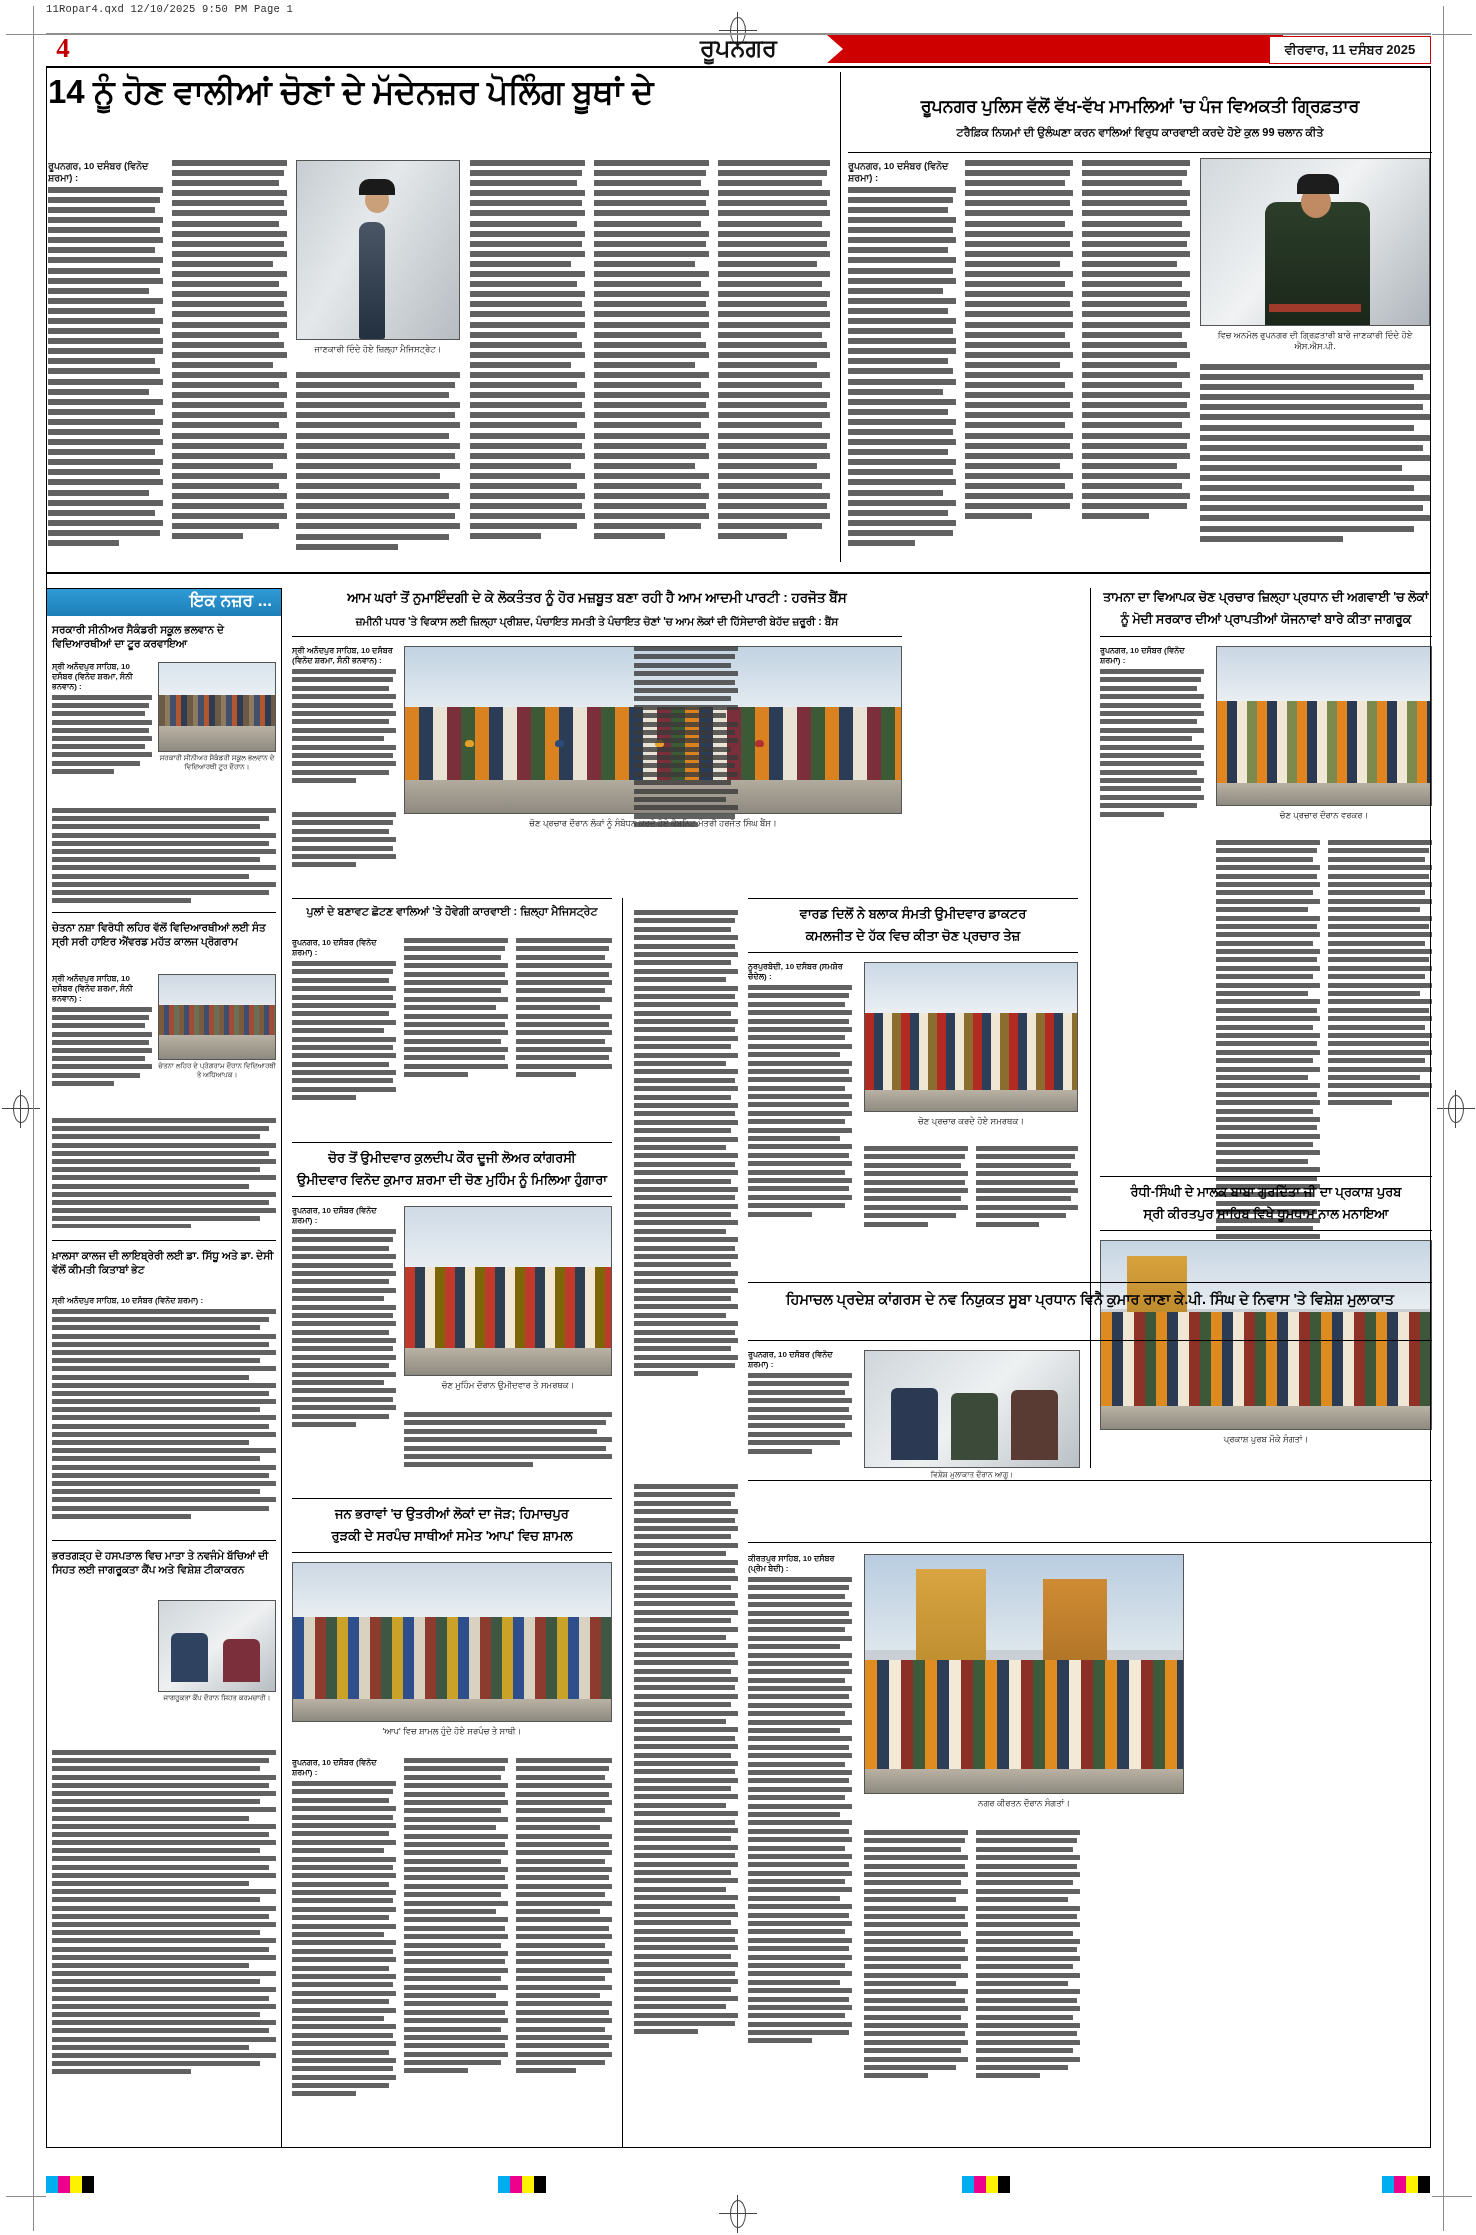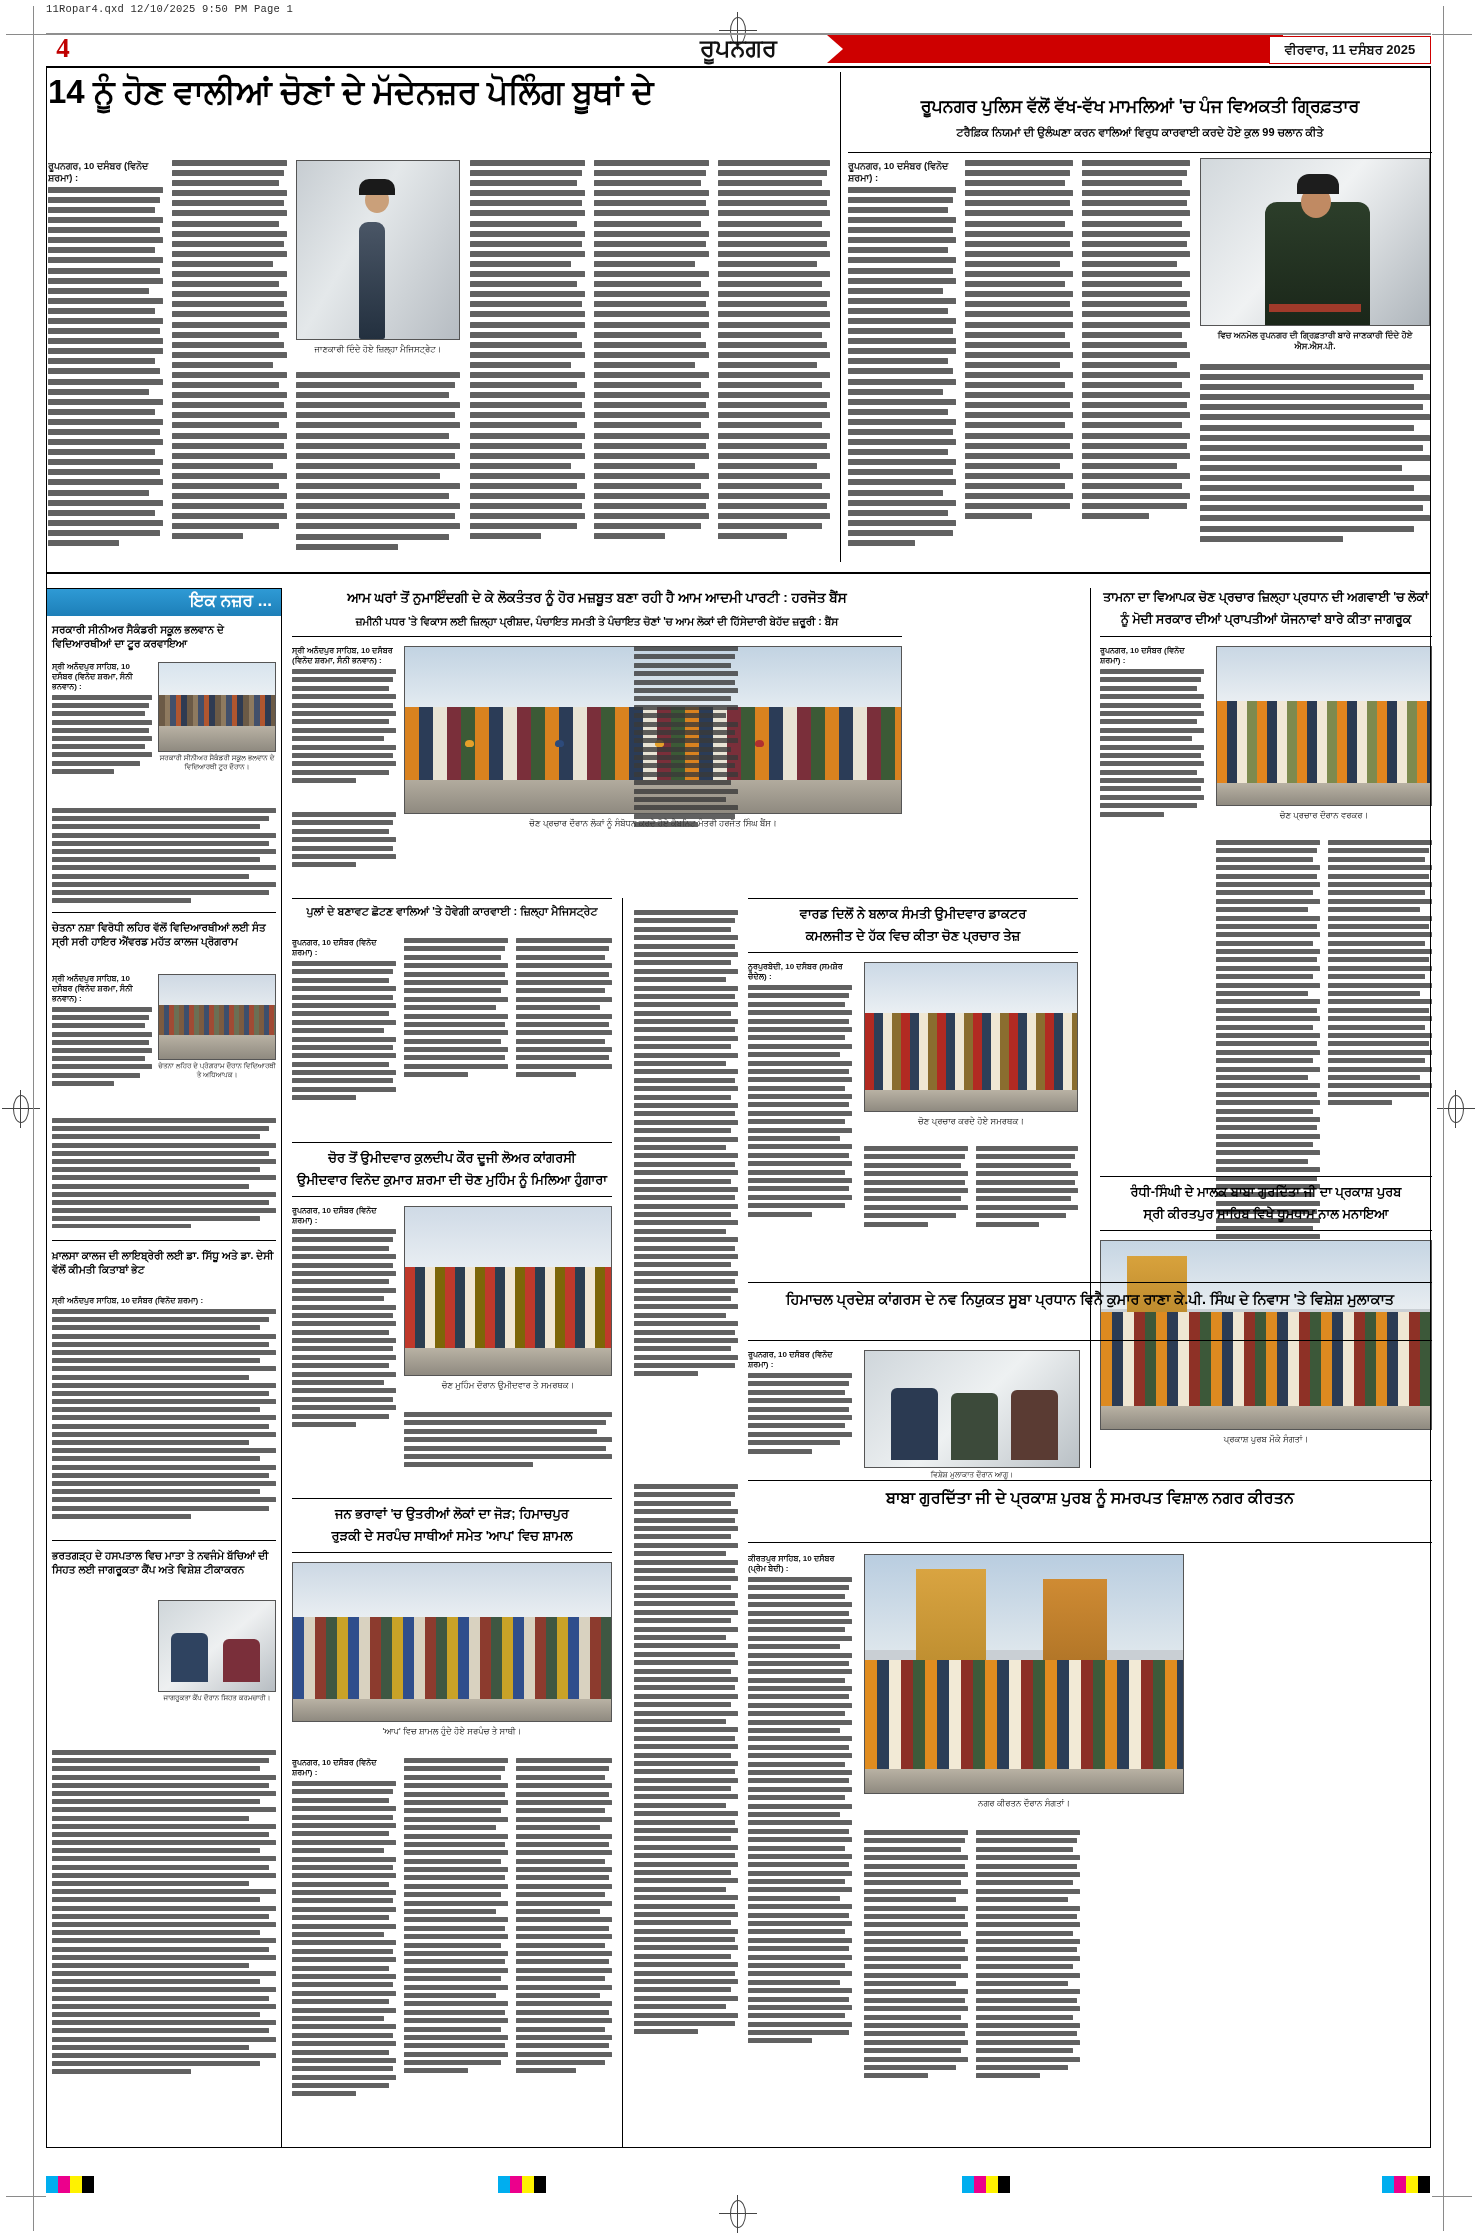--- a/index.html
+++ b/index.html
@@ -501,21 +501,21 @@
       <div class="ln s5"></div>
   </div>
 
   <div class="photo" style="left:1200px;top:158px;width:230px;height:168px;">
     <div class="ph-wall" style="background:linear-gradient(130deg,#d2d8dc,#f0f2f3 45%,#aeb5bb);"></div>
     <div class="ph-uni" style="left:28%;top:26%;width:46%;height:76%;"></div>
     <div class="ph-face" style="left:44%;top:16%;width:30px;height:32px;background:#c08a63;"></div>
     <div style="position:absolute;left:42%;top:9%;width:42px;height:20px;background:#1d1d1d;border-radius:12px 12px 0 0;"></div>
     <div style="position:absolute;left:30%;bottom:8%;width:40%;height:8px;background:#a03a2a;"></div>
   </div>
-  <div class="cap" style="left:1200px;top:330px;width:230px;font-weight:bold;">ਵਿਚ ਅਨਮੋਲ ਰੁਪਨਗਰ ਦੀ ਗ੍ਰਿਫ਼ਤਾਰੀ ਬਾਰੇ ਜਾਣਕਾਰੀ ਦਿੰਦੇ ਹੋਏ ਐਸ.ਐਸ.ਪੀ.</div>
+  <div class="cap" style="left:1200px;top:330px;width:230px;">ਵਿਚ ਅਨਮੋਲ ਰੁਪਨਗਰ ਦੀ ਗ੍ਰਿਫ਼ਤਾਰੀ ਬਾਰੇ ਜਾਣਕਾਰੀ ਦਿੰਦੇ ਹੋਏ ਐਸ.ਐਸ.ਪੀ.</div>
 
   <div class="col" style="left:1200px;top:364px;width:230px;height:196px;">
     <div class="ln s1"></div>
       <div class="ln s3"></div>
       <div class="ln s2"></div>
       <div class="ln s1"></div>
     <div class="ln s3"></div>
       <div class="ln s1"></div>
       <div class="ln s2"></div>
       <div class="ln s1"></div>
@@ -1195,21 +1195,20 @@
       <div class="ln s1" style="height:5px;margin-bottom:3.4px;"></div>
     <div class="ln s3" style="height:5px;margin-bottom:3.4px;"></div>
       <div class="ln s1" style="height:5px;margin-bottom:3.4px;"></div>
     <div class="ln s2" style="height:5px;margin-bottom:3.4px;"></div>
       <div class="ln s1" style="height:5px;margin-bottom:3.4px;"></div>
     <div class="ln s4" style="height:5px;margin-bottom:3.4px;"></div>
       <div class="ln s5" style="height:5px;"></div>
   </div>
 
   <div class="hrule" style="left:748px;top:1480px;width:684px;"></div>
-  <div class="hl hl-mid center" style="left:748px;top:1488px;width:684px;font-size:16px;">ਬਾਬਾ ਗੁਰਦਿੱਤਾ ਜੀ ਦੇ ਪ੍ਰਕਾਸ਼ ਪੁਰਬ ਨੂੰ ਸਮਰਪਤ ਵਿਸ਼ਾਲ ਨਗਰ ਕੀਰਤਨ</div>
   <div class="hrule" style="left:748px;top:1542px;width:684px;"></div>
 
   <div class="col" style="left:748px;top:1554px;width:104px;height:580px;">
     <div class="dateline" style="font-size:8px;">ਕੀਰਤਪੁਰ ਸਾਹਿਬ, 10 ਦਸੰਬਰ (ਪ੍ਰੇਮ ਬੇਦੀ) :</div>
     <div class="ln s1" style="height:5px;margin-bottom:3.4px;"></div>
       <div class="ln s3" style="height:5px;margin-bottom:3.4px;"></div>
     <div class="ln s2" style="height:5px;margin-bottom:3.4px;"></div>
       <div class="ln s1" style="height:5px;margin-bottom:3.4px;"></div>
     <div class="ln s3" style="height:5px;margin-bottom:3.4px;"></div>
       <div class="ln s1" style="height:5px;margin-bottom:3.4px;"></div>

